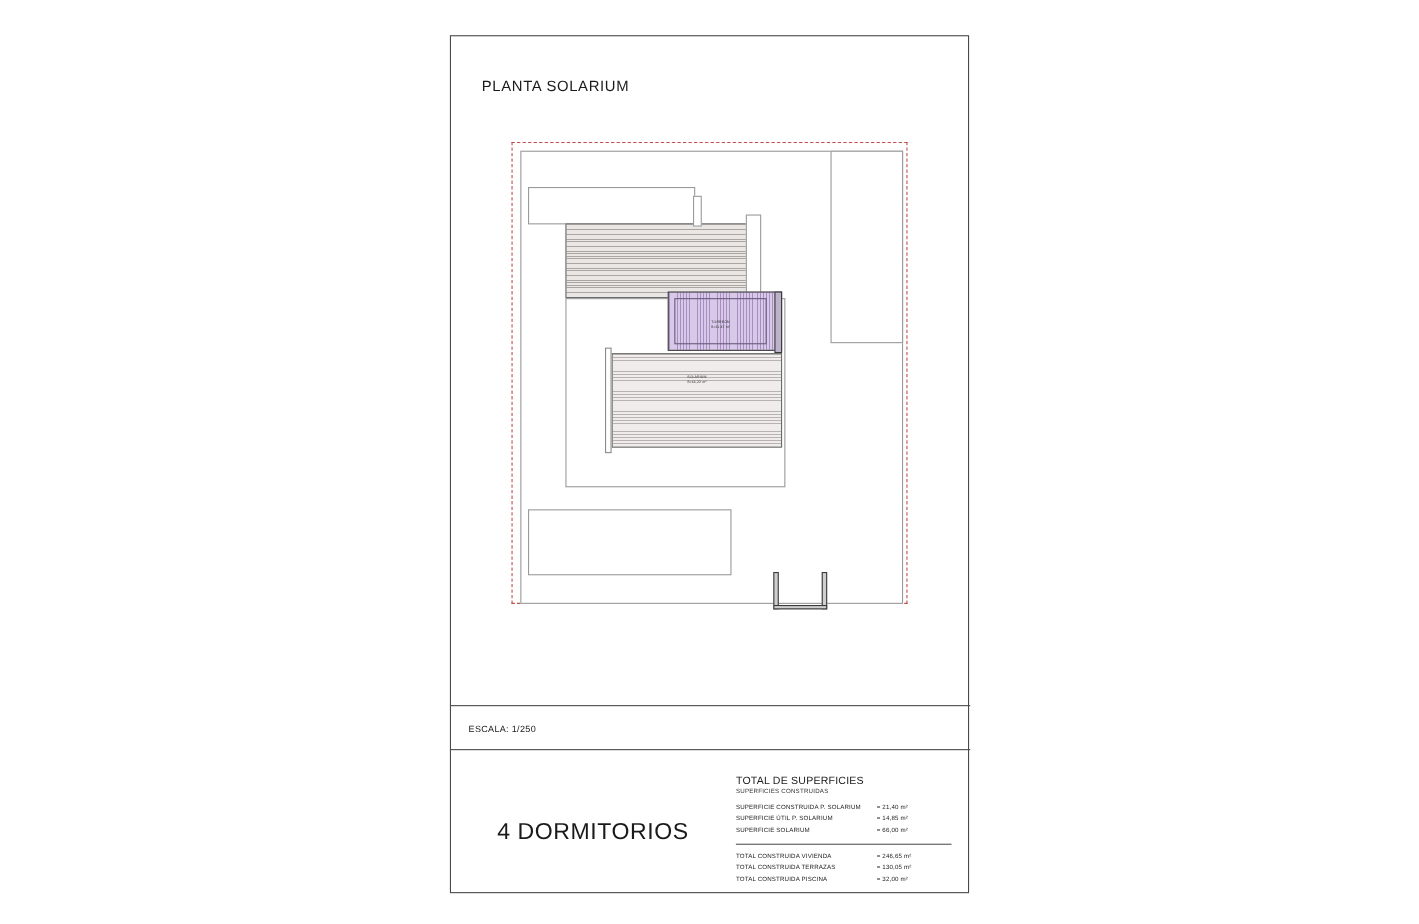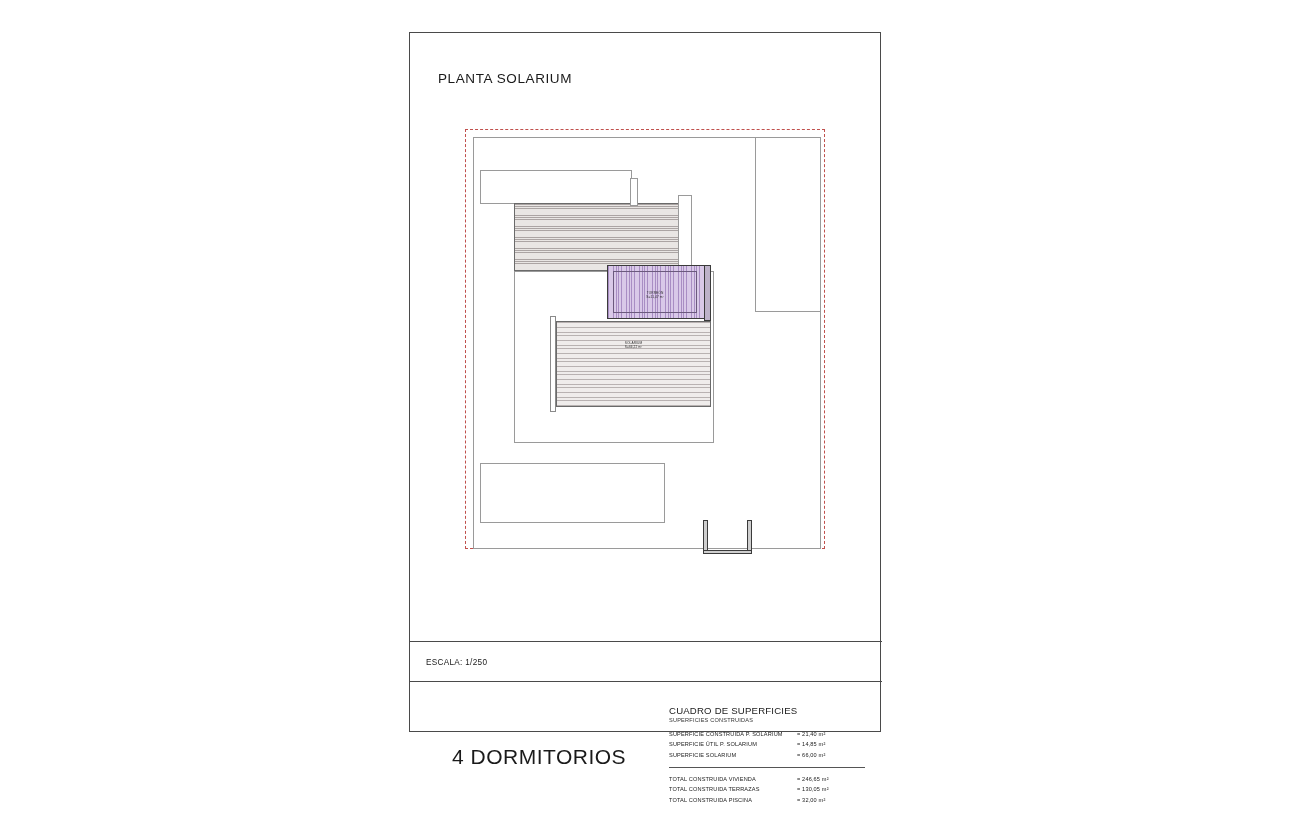--- a/index.html
+++ b/index.html
@@ -12,21 +12,21 @@
     height: 840px;
     font-family: "Liberation Sans", sans-serif;
     overflow: hidden;
   }
 
   #sheet {
     position: absolute;
     left: 409px;
     top: 32px;
     width: 472px;
-    height: 700px;
+    height: 780px;
     border: 1px solid #4a4a4a;
     background: #ffffff;
     box-sizing: border-box;
     padding-left: 42px;
   }
 
   #plan-title {
     position: absolute;
     left: 28px;
     top: 38px;
@@ -213,21 +213,21 @@
     <div class="rect" style="left:293px; top:517px; width:49px; height:4px; border:1px solid #3b3b3b; background:#cfcfcf;"></div>
   </div>
 
   <div class="hline" style="top:608px;"></div>
   <div id="scale-text">ESCALA: 1/250</div>
   <div class="hline" style="top:648px;"></div>
 
   <div id="bedrooms">4 DORMITORIOS</div>
 
   <div id="surfaces">
-    <div class="sf-title">CUADRO DE SUPERFICIES</div>
+    <div class="sf-title">TOTAL DE SUPERFICIES</div>
     <div class="sf-sub">SUPERFICIES CONSTRUIDAS</div>
     <div class="sf-rows">
       <div class="sf-row">
         <span class="lbl">SUPERFICIE CONSTRUIDA P. SOLARIUM</span>
         <span class="val">= 21,40 m²</span>
       </div>
       <div class="sf-row">
         <span class="lbl">SUPERFICIE ÚTIL P. SOLARIUM</span>
         <span class="val">= 14,85 m²</span>
       </div>

